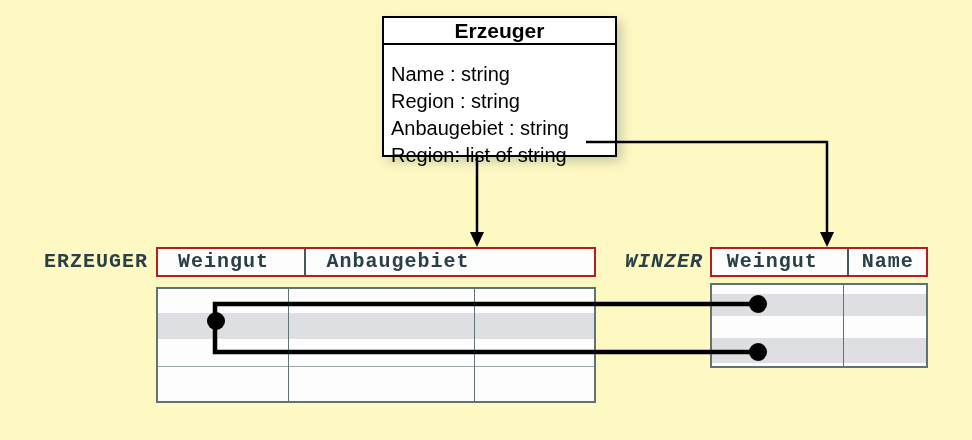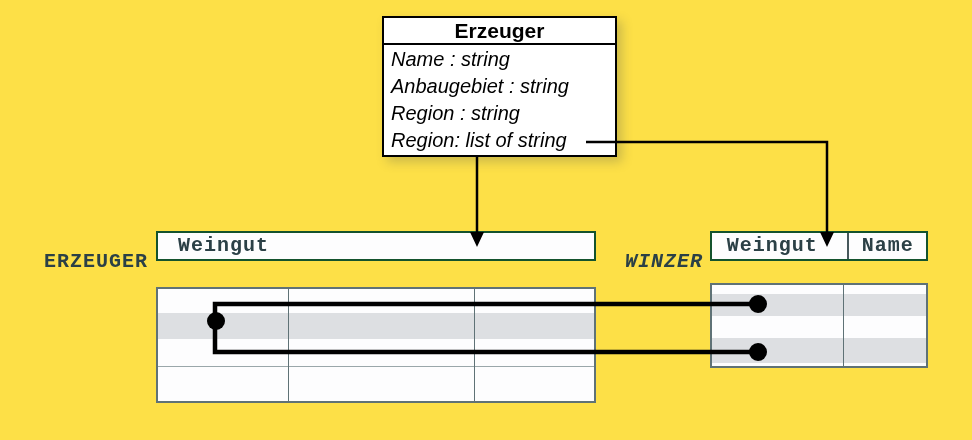--- a/index.html
+++ b/index.html
@@ -1,56 +1,56 @@
 <!DOCTYPE html>
 <html><head>
 <meta charset="utf-8">
 <style>
   html,body{margin:0;padding:0;}
   .stage{
     position:relative;
     width:972px;height:440px;
-    background:#fde047;
+    background:#fef9c3;
     overflow:hidden;
     font-family:"Liberation Sans",sans-serif;
   }
   
   .class-box{
     position:absolute;left:382px;top:16px;width:235px;height:141px;
     box-sizing:border-box;
     background:#ffffff;
     border:2px solid #000000;
     box-shadow:5px 5px 10px rgba(60,70,80,0.25);
   }
   .class-box .title{
     height:25px;line-height:25px;
     border-bottom:2px solid #000000;
     text-align:center;
     font-weight:bold;font-size:21px;color:#000000;
   }
-  .class-box .attrs{padding:1px 0 0 7px;font-style:italic;}
+  .class-box .attrs{padding:16px 0 0 7px;}
   .class-box .attr{
     height:27px;line-height:27px;
     font-size:20px;color:#000000;white-space:nowrap;
   }
   
   .tbl-label{
     position:absolute;top:247px;height:30px;line-height:30px;
     font-family:"Liberation Mono",monospace;font-weight:bold;
     font-size:20px;letter-spacing:1px;color:#2b4046;
     text-align:right;white-space:nowrap;
   }
   #erzeuger-label{left:20px;width:128px;}
   #winzer-label{left:555px;width:148px;font-style:italic;}
   
   .hdr{
-    position:absolute;top:231px;height:30px;box-sizing:border-box;
+    position:absolute;top:247px;height:30px;box-sizing:border-box;
     display:flex;
     background:#fdfdfe;
-    border:2px solid #14532d;
+    border:2px solid #b91c1c;
     gap:15px;
   }
   .hdr .cell{
     box-sizing:border-box;
     height:100%;line-height:26px;text-align:center;
     font-family:"Liberation Mono",monospace;font-weight:bold;
     font-size:20px;letter-spacing:1px;color:#2b4046;
     white-space:nowrap;overflow:hidden;
   }
   .hdr .cell + .cell{border-left:2px solid #47585c;}
@@ -87,31 +87,32 @@
 </style>
 </head>
 <body>
 
 <div class="stage">
 
   <div class="class-box">
     <div class="title">Erzeuger</div>
     <div class="attrs">
       <div class="attr">Name : string</div>
+      <div class="attr">Region : string</div>
       <div class="attr">Anbaugebiet : string</div>
-      <div class="attr">Region : string</div>
       <div class="attr">Region: list of string</div>
     </div>
   </div>
 
   <div class="tbl-label" id="erzeuger-label">ERZEUGER</div>
   <div class="tbl-label" id="winzer-label">WINZER</div>
 
   <div class="hdr" id="erzeuger-header">
     <div class="cell c1">Weingut</div>
+    <div class="cell c2">Anbaugebiet</div>
   </div>
 
   <div class="hdr" id="winzer-header">
     <div class="cell c1">Weingut</div>
     <div class="cell c2">Name</div>
   </div>
 
   <div class="body-tbl" id="erzeuger-body">
     <div class="shade" id="erz-shade"></div>
     <div class="rowline" id="erz-rowline"></div>

